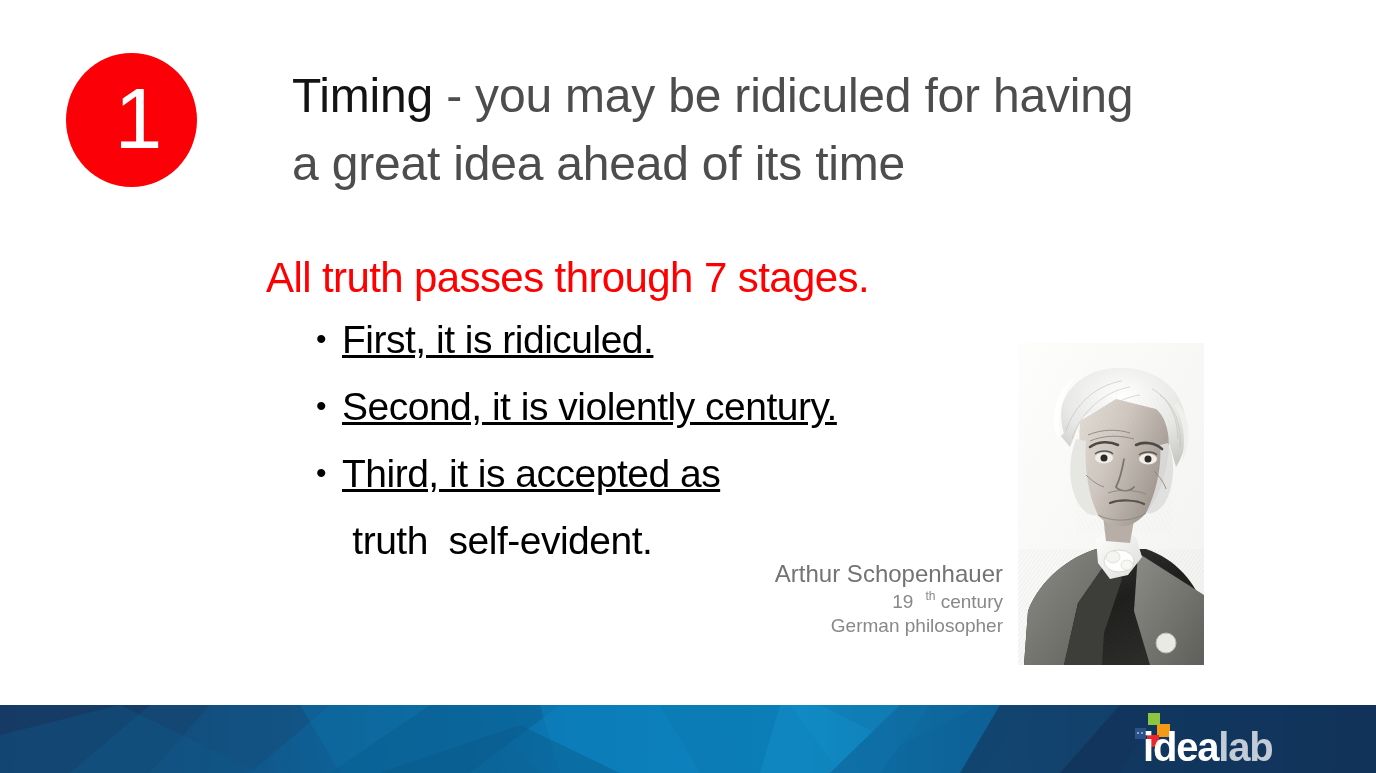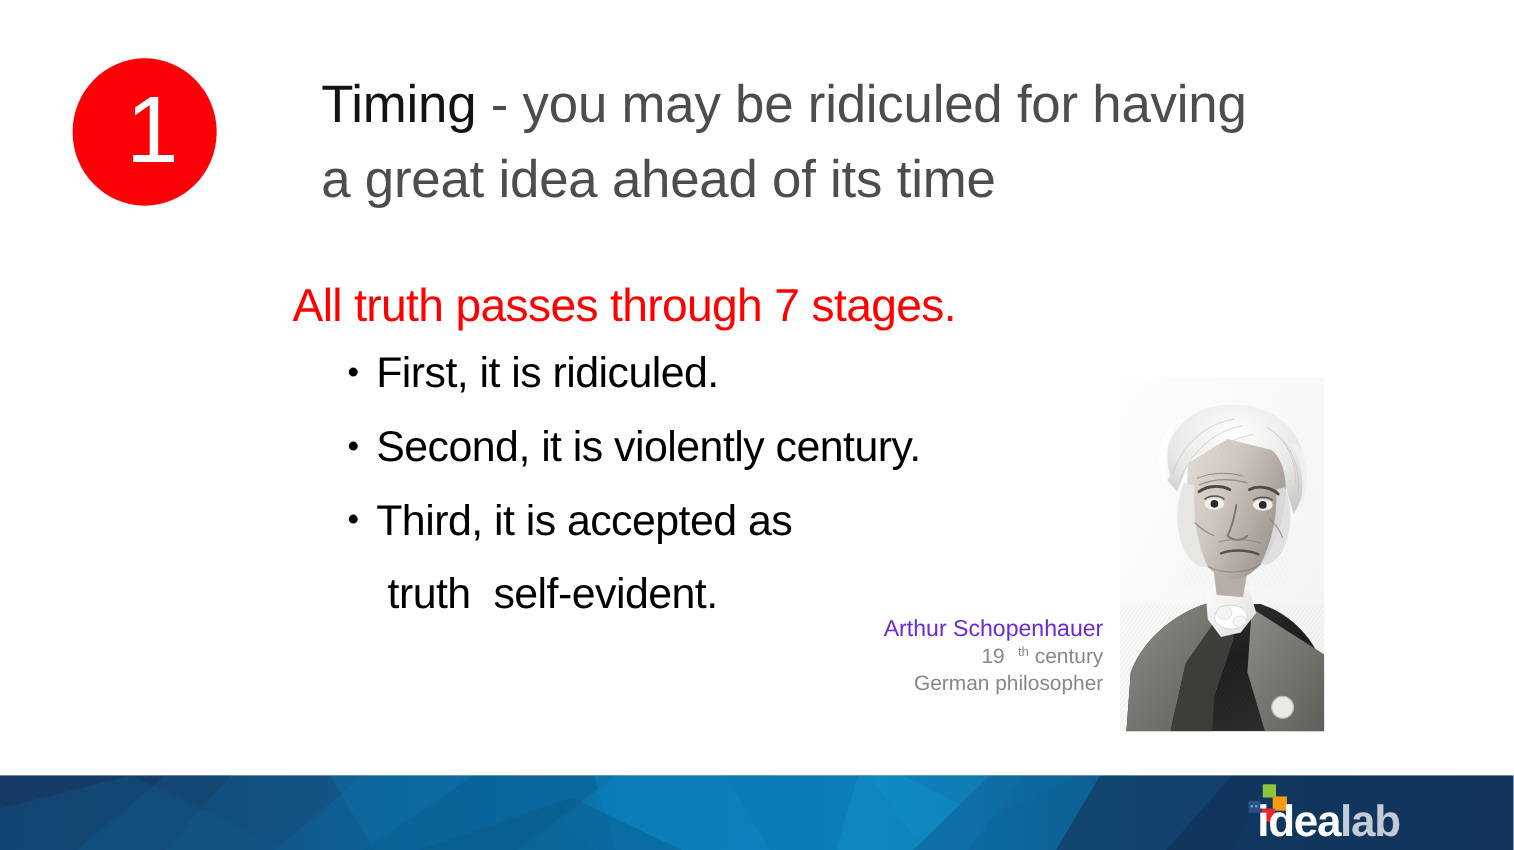--- a/index.html
+++ b/index.html
@@ -87,39 +87,39 @@
     margin-bottom: 28px;
     white-space: pre;
   }
   .bullet-row:last-child { margin-bottom: 0; }
   .bullet-dot {
     width: 26px;
     flex: 0 0 26px;
     font-size: 30px;
     line-height: 1.25;
   }
-  .bullet-text { white-space: pre; }
+  .bullet-text { white-space: pre; text-decoration: underline; }
   .bullet-cont {
     padding-left: 26px;
     margin-top: 20px;
     white-space: pre;
   }
 
   
   .attribution {
     position: absolute;
     left: 700px;
     top: 559px;
     width: 303px;
     text-align: right;
     line-height: 1.28;
   }
   .attr-name {
-    font-size: 21px;
-    color: #6d28d9;
+    font-size: 24px;
+    color: #737373;
   }
   .attr-sub {
     font-size: 19px;
     color: #888888;
   }
   .attr-sub sup {
     font-size: 12px;
     vertical-align: super;
     line-height: 0;
     margin-left: 12px;

